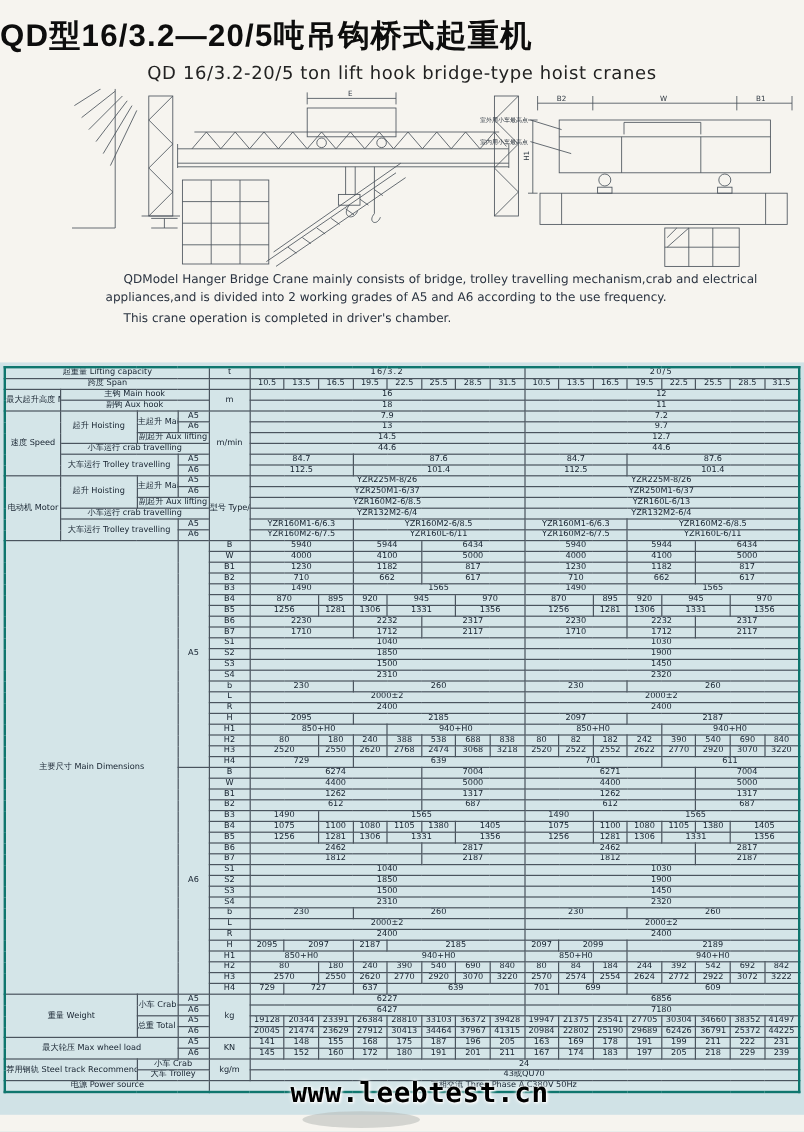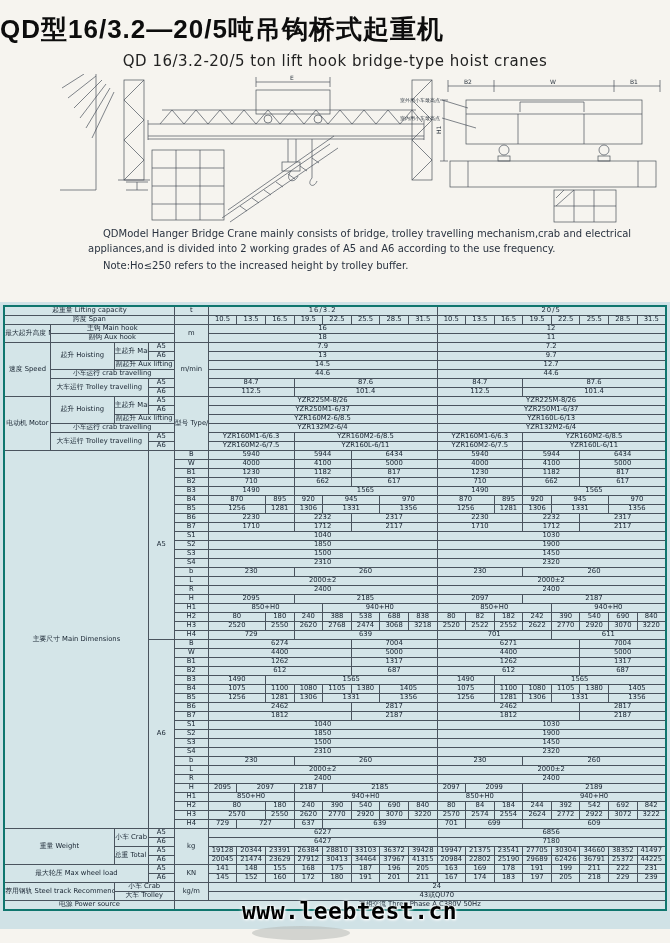--- a/index.html
+++ b/index.html
@@ -117,21 +117,21 @@
   <path d="M468,87 L468,113 M638,87 L638,113"></path>
   <path d="M444,26 L444,87 M440,26 L448,26 M440,87 L448,87"></path>
   <text x="441" y="60" font-size="6" transform="rotate(-90 441,60)">H1</text>
   <rect x="554" y="116" width="62" height="32"></rect>
   <path d="M574,116 L574,148 M594,116 L594,148 M554,132 L616,132 M556,132 L574,116 M556,124 L564,116"></path>
 </svg>
 
 <div class="intro">
   <div class="en">
     <p>QDModel Hanger Bridge Crane mainly consists of bridge, trolley travelling mechanism,crab and electrical appliances,and is divided into 2 working grades of A5 and A6 according to the use frequency.</p>
-    <p>Note:Ho≤250 refers to the increased height by trolley buffer.</p>
+    <p>This crane operation is completed in driver's chamber.</p>
   </div>
 </div>
 
 <div class="scan-area">
   <table class="spec">
     <colgroup>
       <col style="width:46px">
         <col style="width:64px">
         <col style="width:34px">
         <col style="width:26px">

